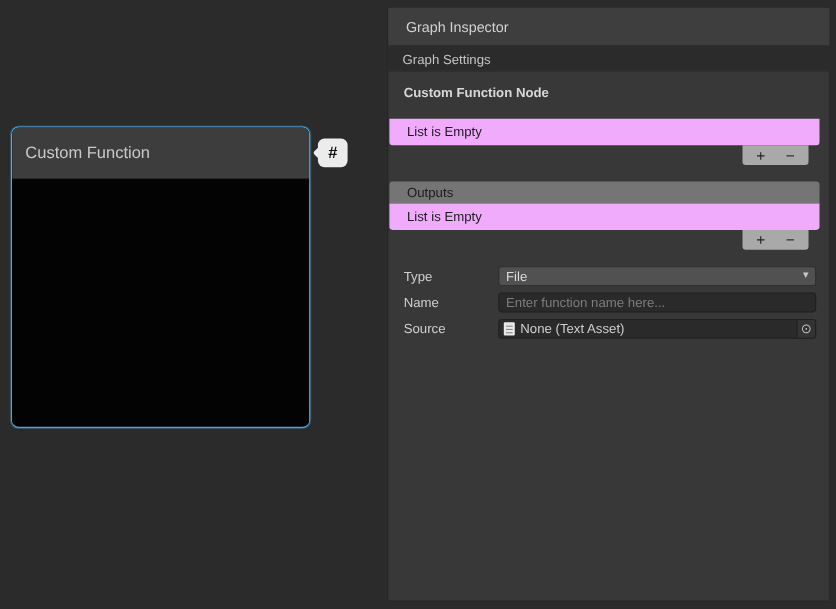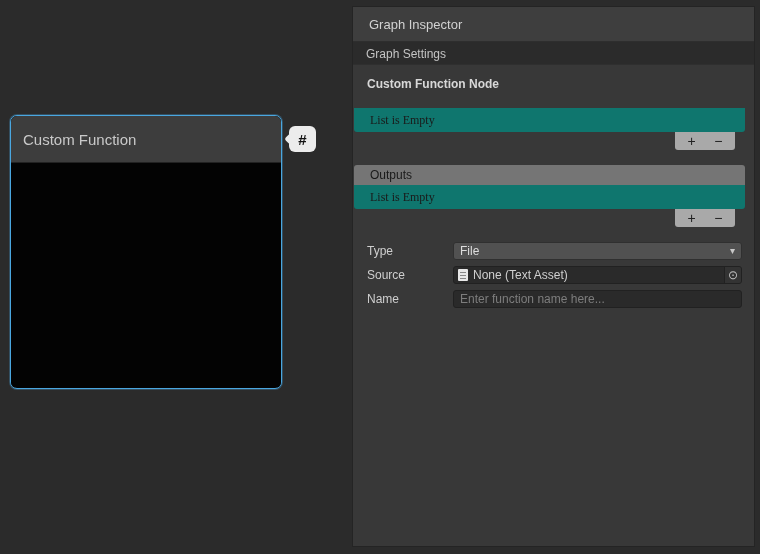--- a/index.html
+++ b/index.html
@@ -65,24 +65,23 @@
 
   
   .relist{margin:17px 9px 0 1px;font-size:12px;}
   .relist + .relist{margin-top:15px;}
   .relist-header{
     height:20px;background:#757575;color:#1a1a1a;
     display:flex;align-items:center;padding:0 16px;
     border-radius:3px 3px 0 0;
   }
   .relist-body{
-    min-height:24px;background:#0f766e;color:#1a1a1a;
+    min-height:24px;background:#f0abfc;color:#1a1a1a;
     display:flex;align-items:center;padding:0 16px;
     border-radius:0 0 3px 3px;
-    font-family:Liberation Serif, serif;
   }
   .relist-footer{
     width:60px;height:18px;margin:0 10px 0 auto;
     background:#a9a9a9;border-radius:0 0 3px 3px;
     display:flex;align-items:center;justify-content:space-evenly;
   }
   .relist-btn{
     background:none;border:none;color:#222;font-size:14px;line-height:14px;
     padding:0 6px;font-family:inherit;cursor:default;
   }
@@ -182,32 +181,32 @@
       </div>
 
       <div class="fields">
 
         <div class="field-row">
           <span class="field-label">Type</span>
           <div class="dropdown">
             <span class="dd-value">File</span>
             <span class="dd-arrow">▾</span>
           </div>
+        </div>
+
+        <div class="field-row">
+          <span class="field-label">Name</span>
+          <input class="textfield" type="text" placeholder="Enter function name here..." style="">
         </div>
 
         <div class="field-row">
           <span class="field-label">Source</span>
           <div class="objectfield">
             <span class="obj-icon"></span>
             <span class="obj-text">None (Text Asset)</span>
             <span class="obj-picker">⊙</span>
           </div>
         </div>
 
-        <div class="field-row">
-          <span class="field-label">Name</span>
-          <input class="textfield" type="text" placeholder="Enter function name here..." style="">
-        </div>
-
       </div>
     </div>
   </div>
 </div>
 
 </body></html>

